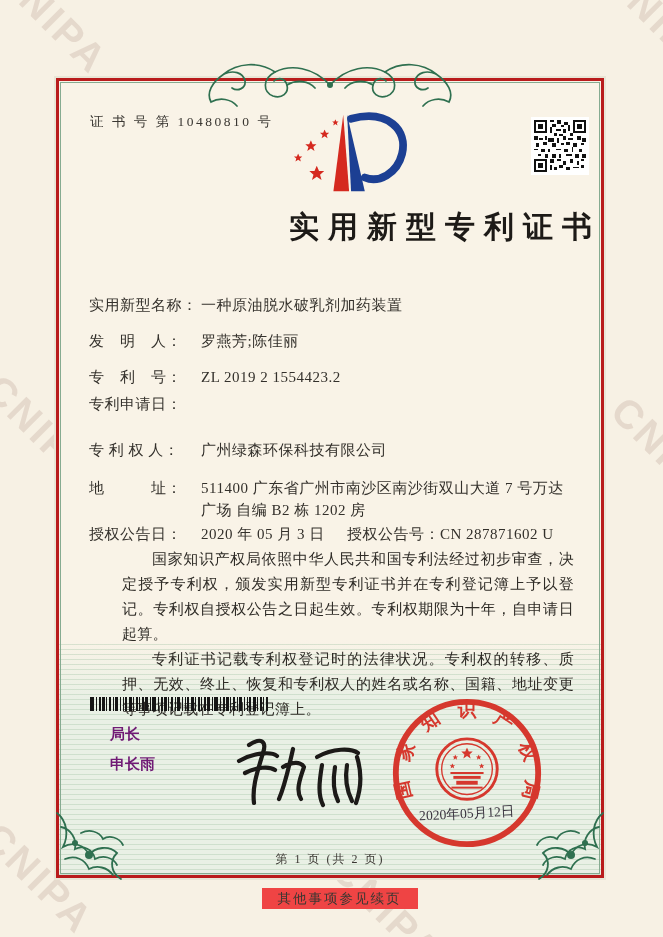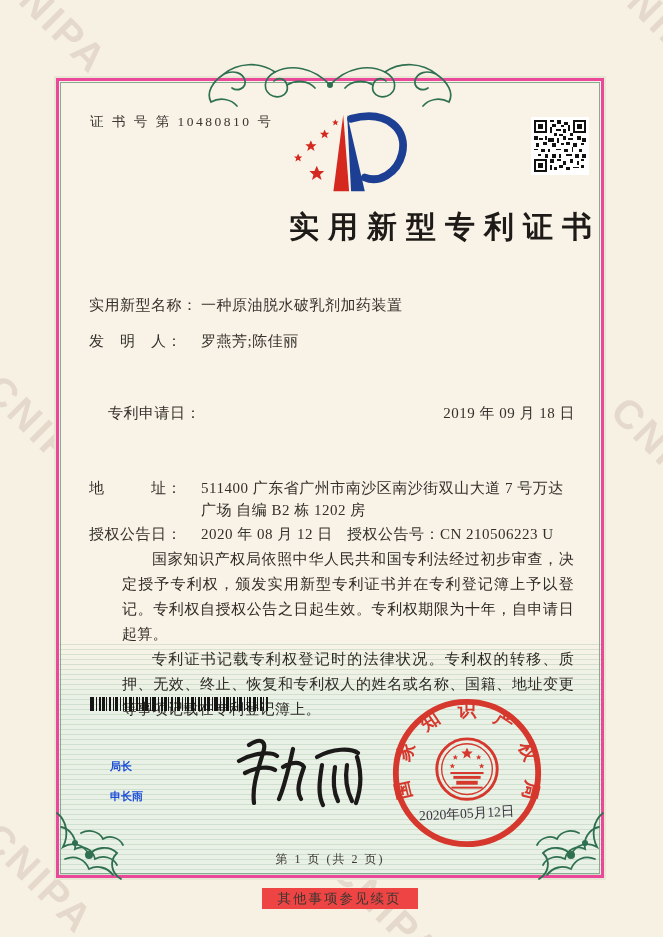--- a/index.html
+++ b/index.html
@@ -10,21 +10,21 @@
     color:#33302b;
   }
   .watermark{
     position:absolute;font-family:"Liberation Sans","DejaVu Sans",sans-serif;
     font-weight:bold;font-size:40px;letter-spacing:3px;
     color:rgba(206,184,172,.42);transform:rotate(45deg);
     pointer-events:none;white-space:nowrap;z-index:1;
   }
   .frame{
     position:absolute;left:56px;top:78px;width:548px;height:800px;
-    box-sizing:border-box;border:3px solid #ec4899;
+    box-sizing:border-box;border:3px solid #b91c1c;
     box-shadow:0 0 0 2px #e9e6d6;
     background:#f9f3e7;z-index:2;
   }
   .frame::before{
     content:"";position:absolute;inset:1px;border:1px solid #86ab91;pointer-events:none;z-index:3;
   }
   .guilloche{
     position:absolute;left:0;right:0;bottom:0;height:235px;z-index:0;
     background-image:
       repeating-linear-gradient(0deg, rgba(164,196,166,.38) 0 1px, rgba(0,0,0,0) 1px 5px),
@@ -44,36 +44,36 @@
   }
   .field-row{
     position:absolute;left:30px;right:26px;display:flex;
     font-size:15px;line-height:22px;letter-spacing:.5px;
   }
   .field-label{flex:0 0 112px;white-space:pre;}
   .field-value{flex:1;}
   .row-name{top:213px;}
   .row-inventor{top:249px;}
   .row-patno{top:285px;}
-  .row-filing{top:321px;text-align:right;}
+  .row-filing{top:312px;}
   .row-patentee{top:358px;}
   .row-address{top:396px;}
   .row-grant{top:442px;}
   .grant-no-group{position:absolute;left:258px;top:0;display:flex;}
   .grant-no-group .field-label{flex:0 0 auto;}
   .paragraphs{
     position:absolute;left:30px;right:27px;top:466px;
     font-size:15px;line-height:25px;text-align:justify;color:#2e2b26;letter-spacing:.3px;margin-left:33px;
   }
   .paragraphs p{margin:0;text-indent:2em;}
   .barcode{position:absolute;left:31px;top:616px;}
   .director-block{
-    position:absolute;left:51px;top:670px;
+    position:absolute;left:51px;top:638px;
     font-family:"Liberation Sans","DejaVu Sans",sans-serif;
-    font-size:11px;font-weight:bold;color:#1d4ed8;line-height:30px;
+    font-size:15px;font-weight:bold;color:#701a75;line-height:30px;
   }
   .signature{position:absolute;left:166px;top:648px;}
   .seal{position:absolute;left:330px;top:614px;width:156px;height:156px;}
   .page-info{
     position:absolute;left:0;right:0;top:770px;text-align:center;
     font-size:12px;letter-spacing:2px;color:#3a3732;
   }
   .continuation{
     position:absolute;left:0;right:0;top:889px;text-align:center;z-index:5;
   }
@@ -220,34 +220,41 @@
     <div class="title">实用新型专利证书</div>
 
     <div class="field-row row-name">
       <span class="field-label">实用新型名称：</span>
       <span class="field-value">一种原油脱水破乳剂加药装置</span>
     </div>
     <div class="field-row row-inventor">
       <span class="field-label">发　明　人：</span>
       <span class="field-value">罗燕芳;陈佳丽</span>
     </div>
+    <div class="field-row row-patno">
+      <span class="field-label">专　利　号：</span>
+      <span class="field-value">ZL 2019 2 1554423.2</span>
+    </div>
     <div class="field-row row-filing">
       <span class="field-label">专利申请日：</span>
-      <span class="field-value">2019 年 09 月 18 日</span>
+    </div>
+    <div class="field-row row-patentee">
+      <span class="field-label">专 利 权 人：</span>
+      <span class="field-value">广州绿森环保科技有限公司</span>
     </div>
     <div class="field-row row-address">
       <span class="field-label">地　　　址：</span>
       <span class="field-value">511400 广东省广州市南沙区南沙街双山大道 7 号万达广场 自编 B2 栋 1202 房</span>
     </div>
     <div class="field-row row-grant">
       <span class="field-label">授权公告日：</span>
-      <span class="field-value">2020 年 08 月 12 日</span>
+      <span class="field-value">2020 年 05 月 3 日</span>
       <span class="grant-no-group">
         <span class="field-label">授权公告号：</span>
-        <span class="field-value">CN 210506223 U</span>
+        <span class="field-value">CN 287871602 U</span>
       </span>
     </div>
 
     <div class="paragraphs">
       <p>国家知识产权局依照中华人民共和国专利法经过初步审查，决定授予专利权，颁发实用新型专利证书并在专利登记簿上予以登记。专利权自授权公告之日起生效。专利权期限为十年，自申请日起算。</p>
       <p>专利证书记载专利权登记时的法律状况。专利权的转移、质押、无效、终止、恢复和专利权人的姓名或名称、国籍、地址变更等事项记载在专利登记簿上。</p>
     </div>
 
     <svg class="barcode" width="178" height="14">
       <line x1="0" y1="7" x2="178" y2="7" stroke="#151515" stroke-width="14" stroke-dasharray="4 2 1 2 2 1 3 1 1 2 2 2 1 1 3 2 1 2 1 1 2 2 3 1 1 2 2 1 1 2 2 1 3 2 1 1"></line>

